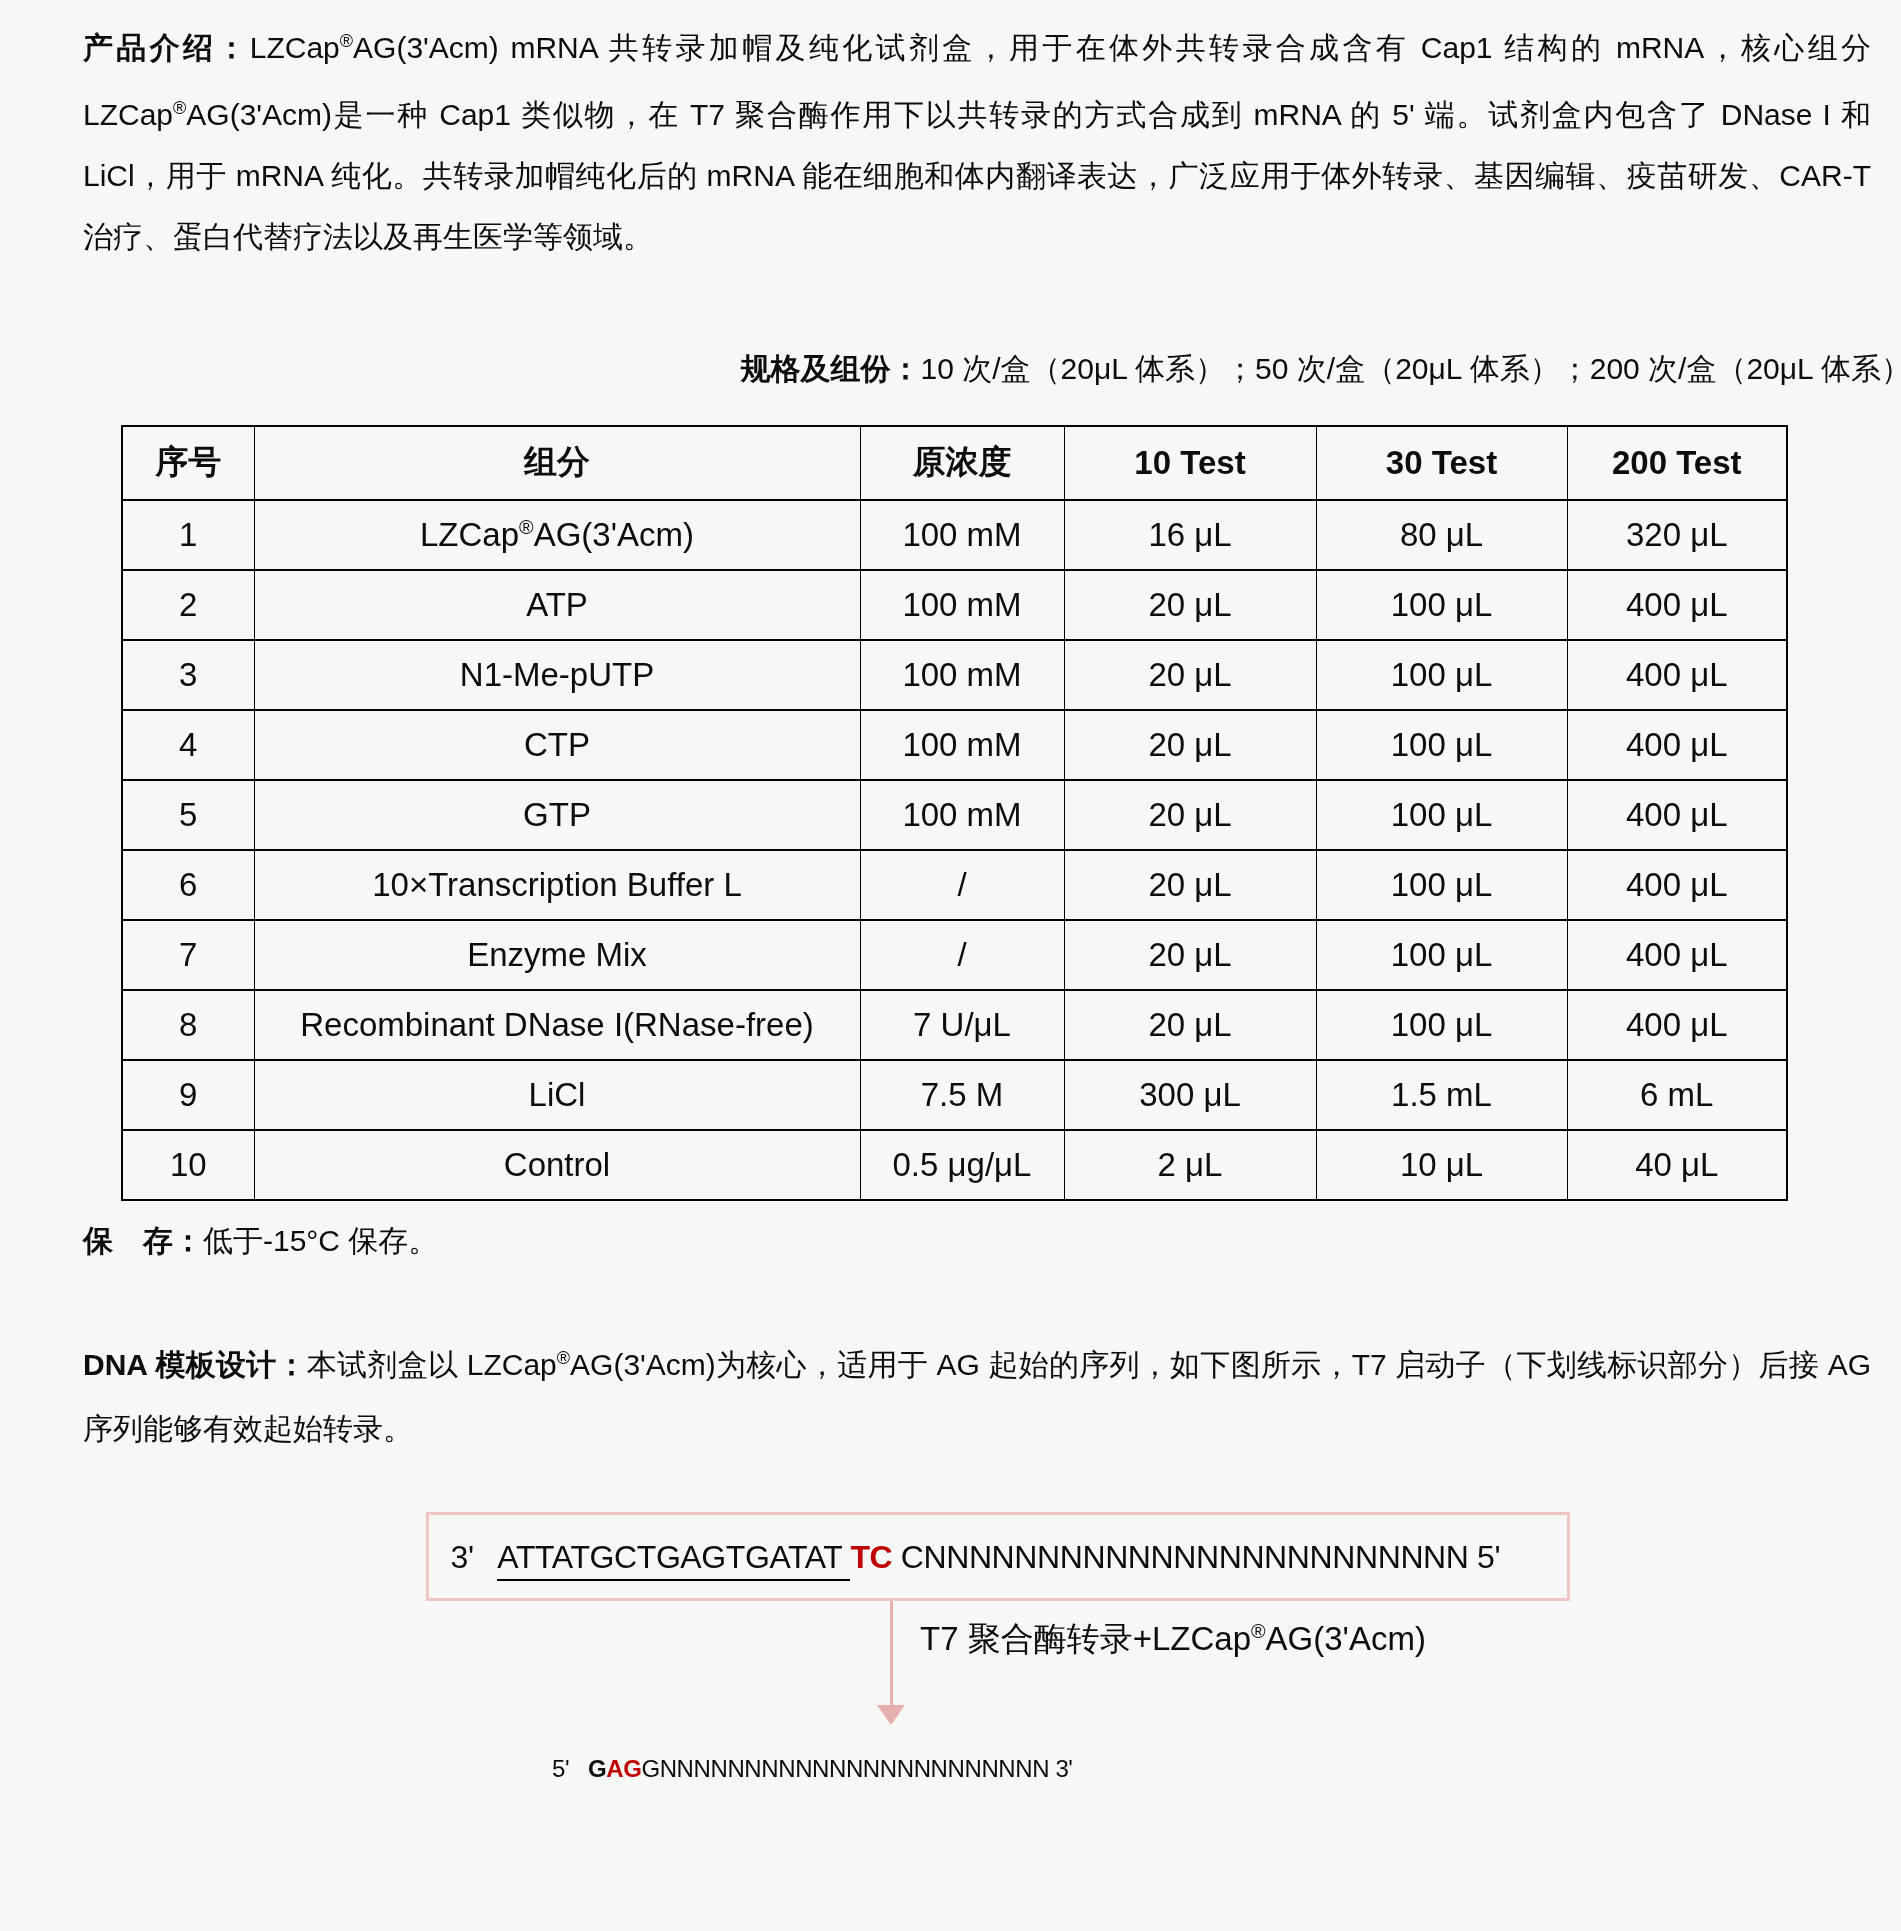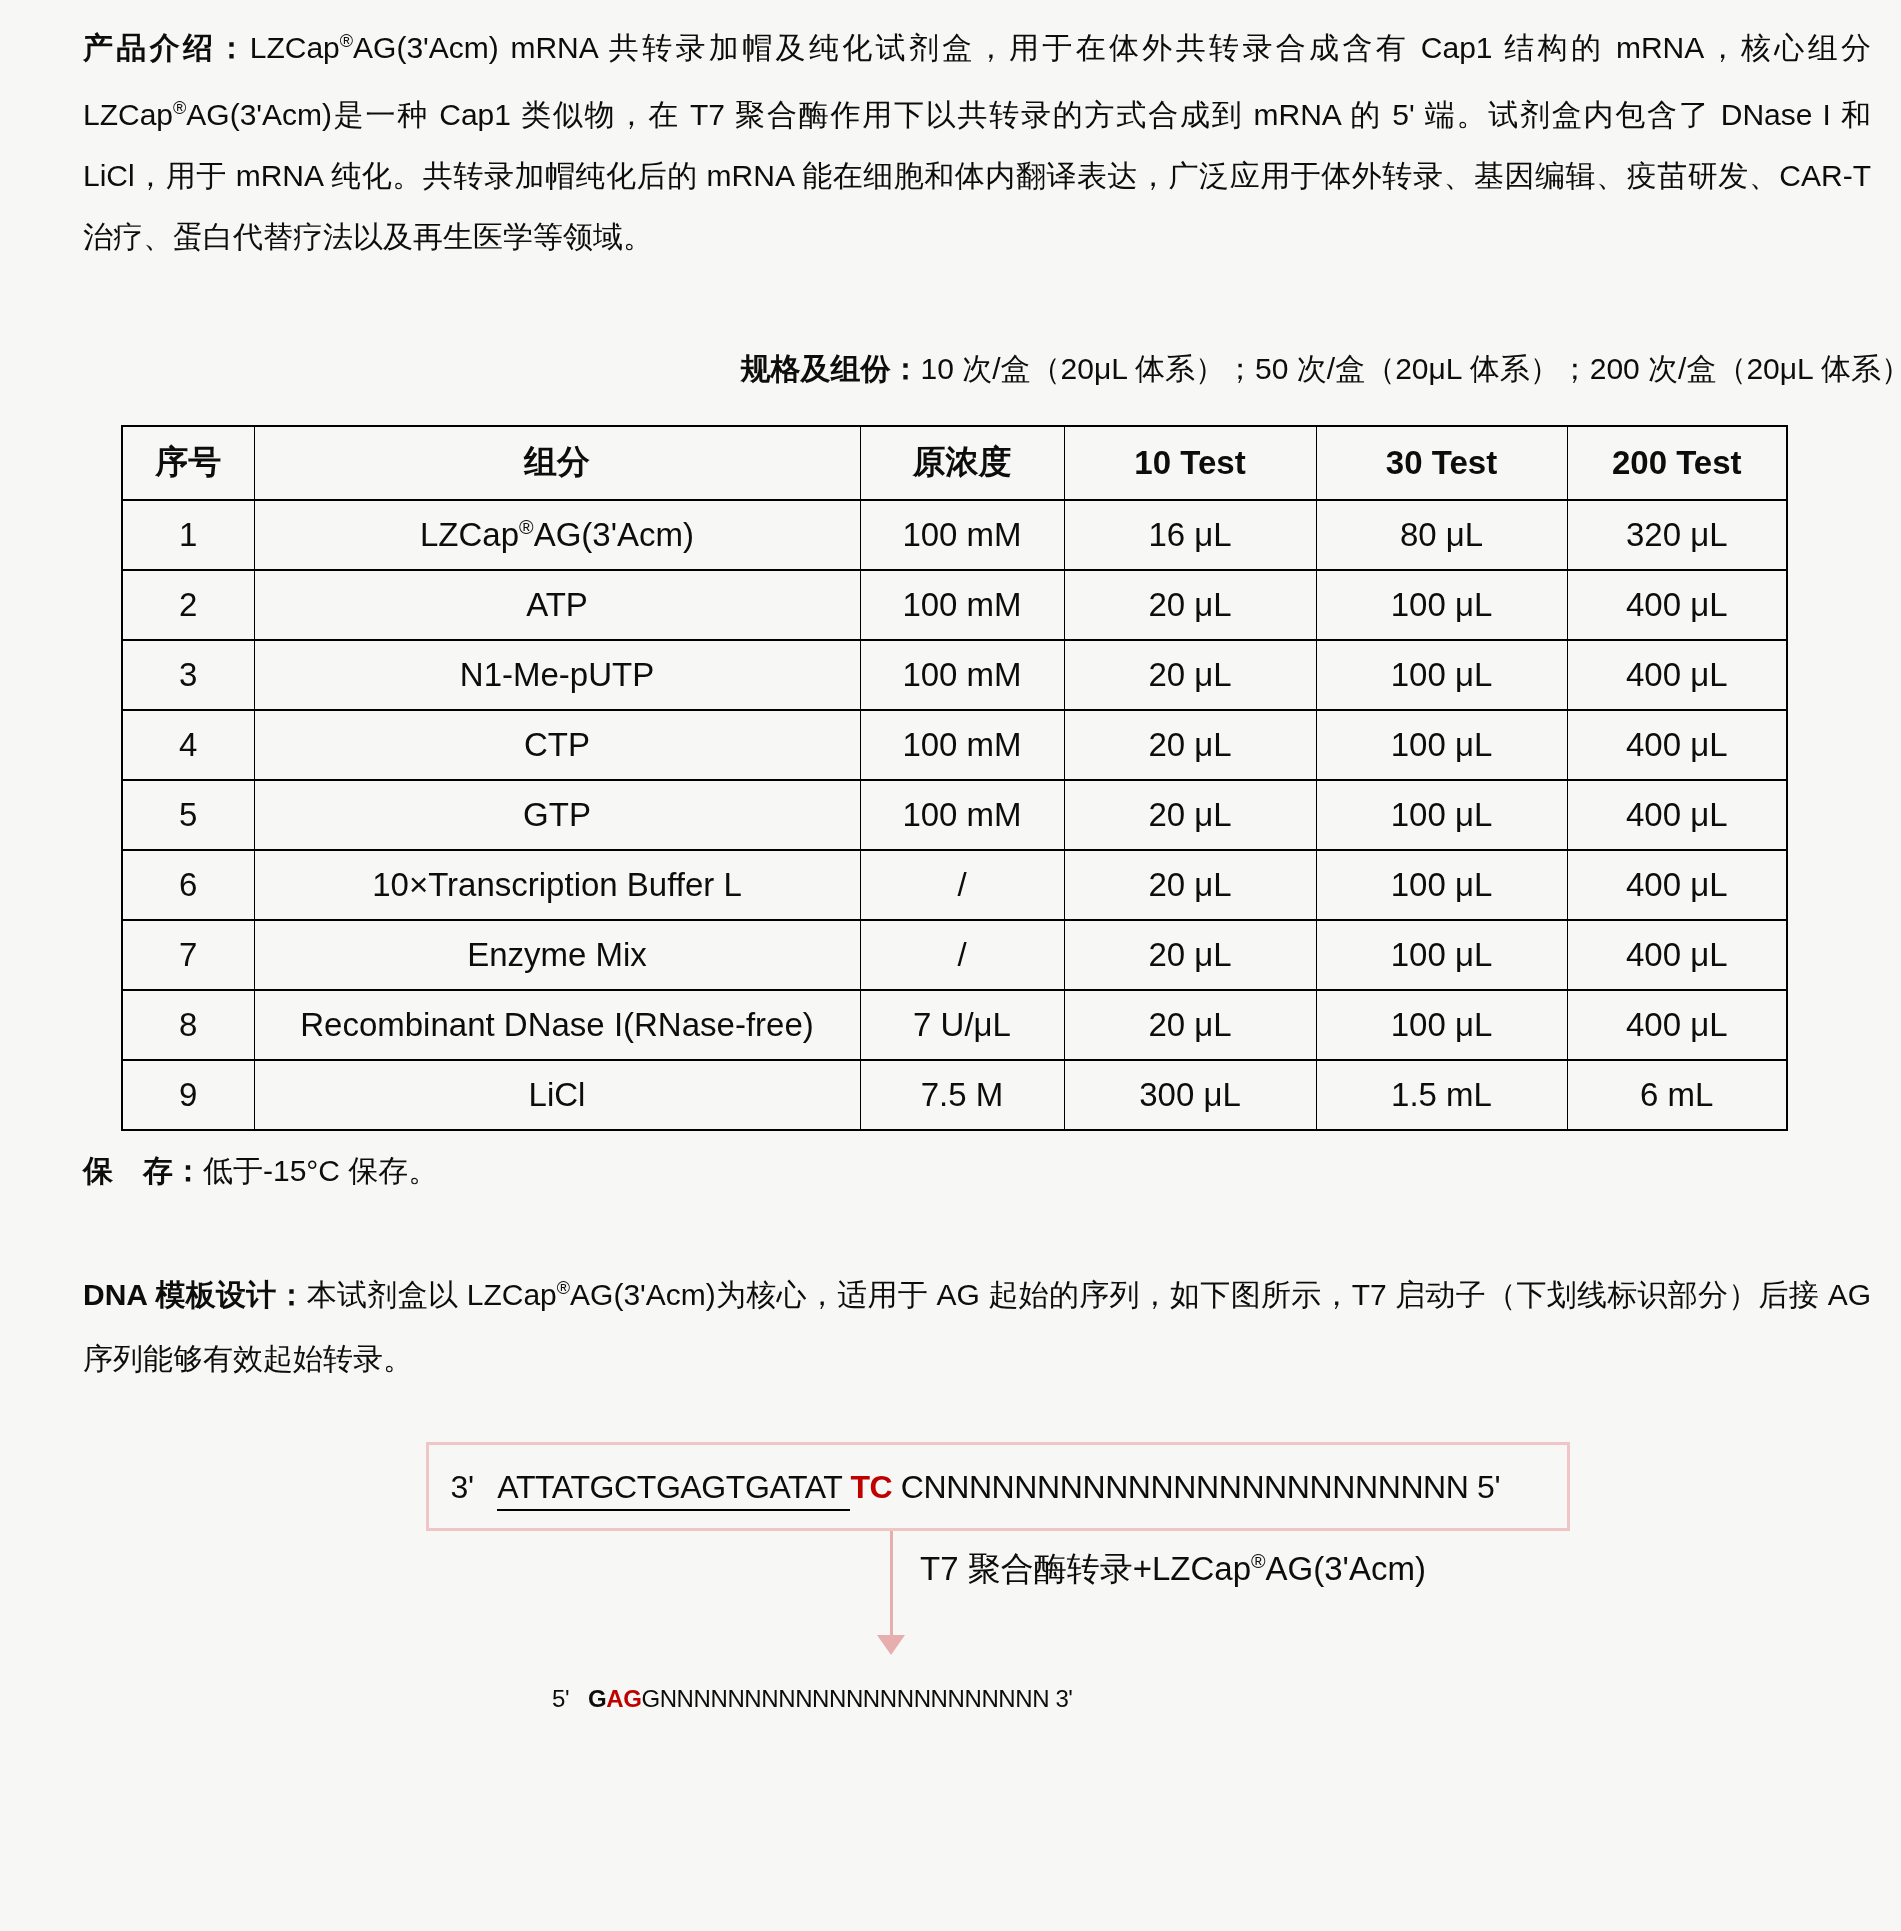--- a/index.html
+++ b/index.html
@@ -130,20 +130,28 @@
           <td>400 μL</td>
         </tr>
         <tr>
           <td>9</td>
           <td>LiCl</td>
           <td>7.5 M</td>
           <td>300 μL</td>
           <td>1.5 mL</td>
           <td>6 mL</td>
         </tr>
+        <tr>
+          <td>10</td>
+          <td>Control</td>
+          <td>0.5 μg/μL</td>
+          <td>2 μL</td>
+          <td>10 μL</td>
+          <td>40 μL</td>
+        </tr>
       </tbody>
   </table>
 
   <p class="para storage"><span class="b">保　存：</span><span>低于-15°C 保存。</span></p>
 
   <p class="para dna"><span class="b">DNA 模板设计：</span><span>本试剂盒以 LZCap</span><span class="sup">®</span><span>AG(3'Acm)为核心，适用于 AG 起始的序列，如下图所示，T7 启动子（下划线标识部分）后接 AG 序列能够有效起始转录。</span></p>
 
   <div class="seq-box">
     <div class="seq-line"><span>3'   </span><span class="u">ATTATGCTGAGTGATAT </span><span class="r">TC</span><span> CNNNNNNNNNNNNNNNNNNNNNNNN 5'</span></div>
   </div>

